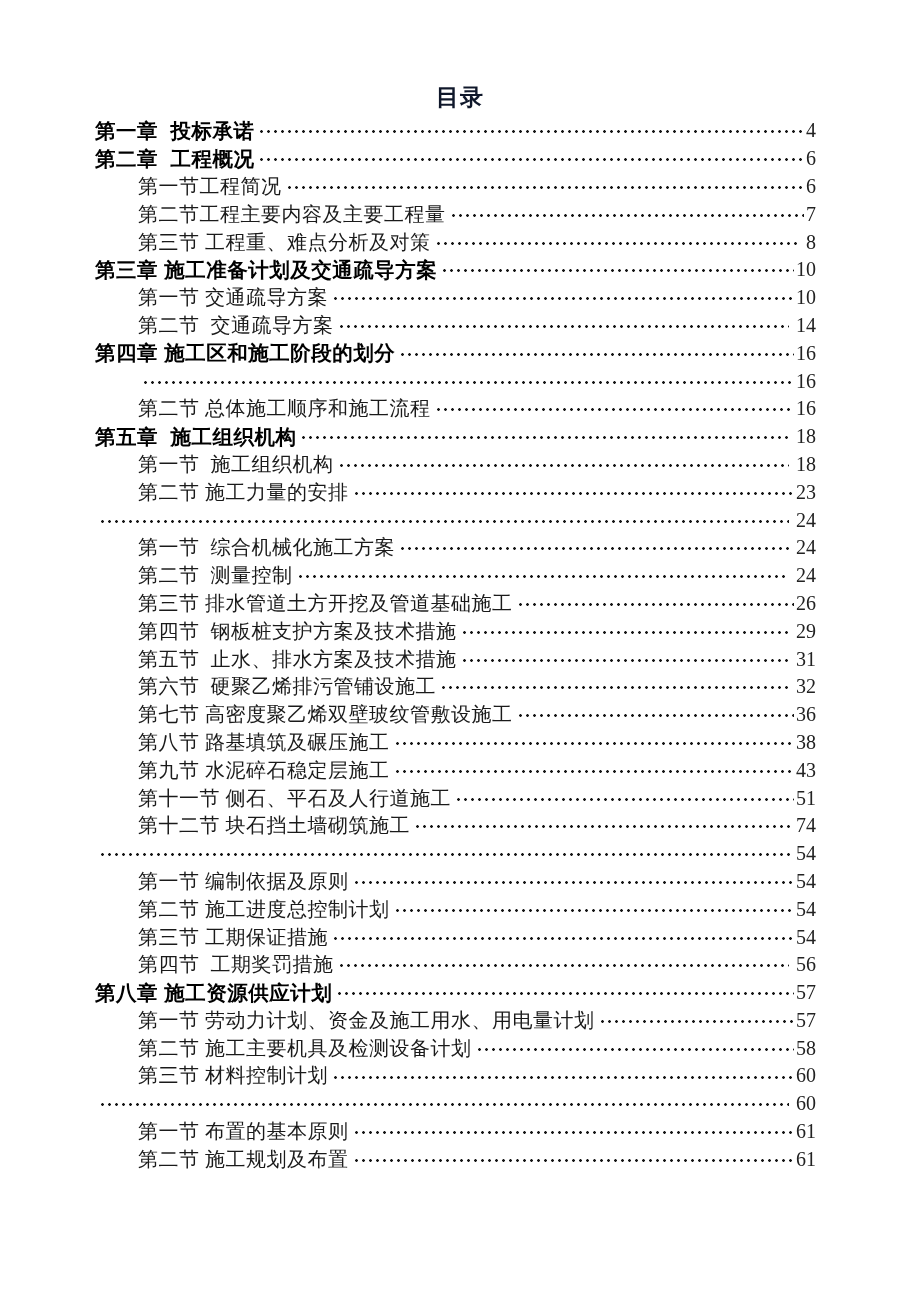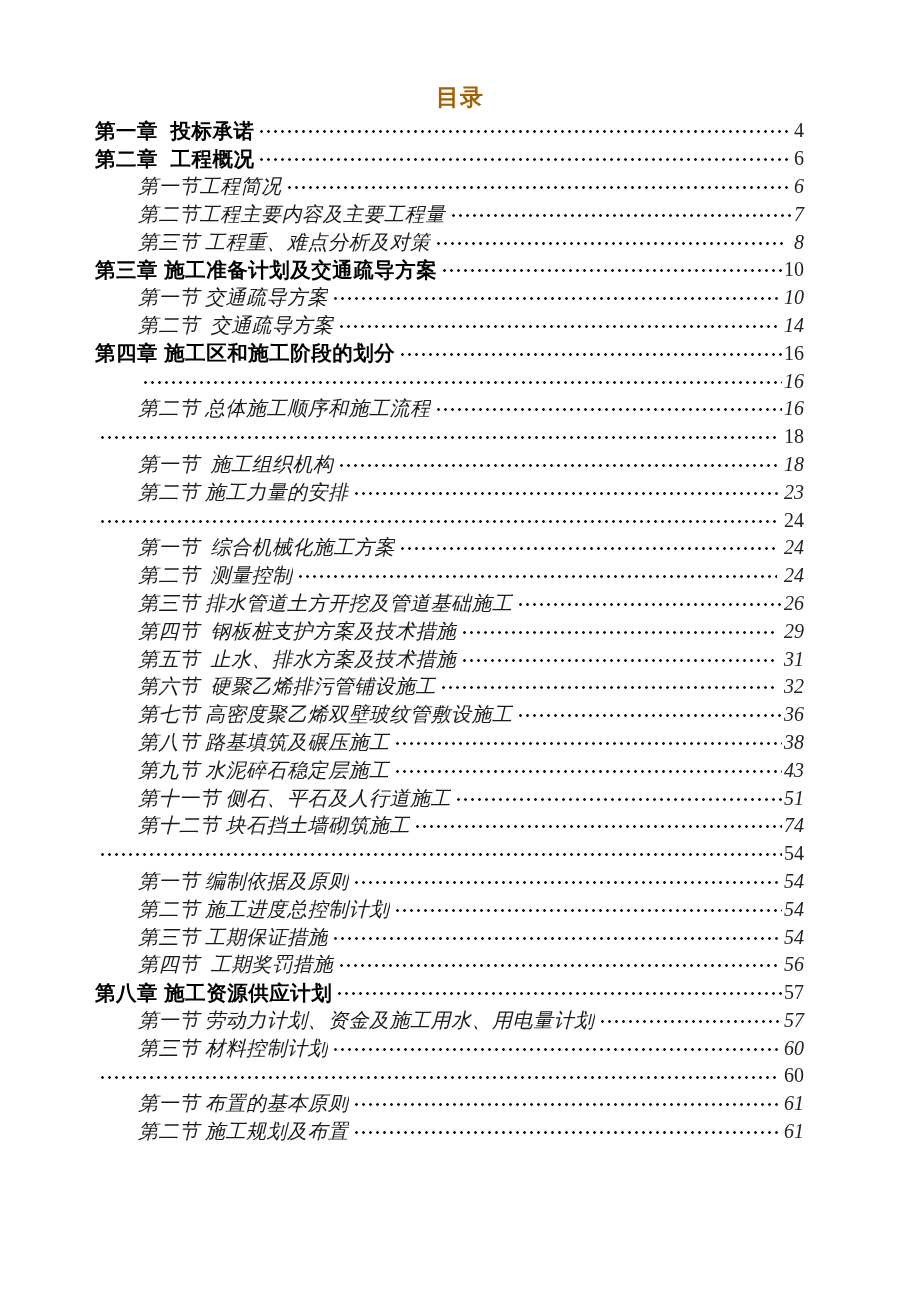--- a/index.html
+++ b/index.html
@@ -18,28 +18,28 @@
   }
   .doc-title {
     position: absolute;
     top: 82px;
     left: 0;
     right: 0;
     text-align: center;
     font-size: 23px;
     font-weight: 600;
     letter-spacing: 1px;
-    color: #a16207;
+    color: #0f172a;
     white-space: pre;
   }
   .toc {
     position: absolute;
     top: 117px;
     left: 95px;
-    right: 116px;
+    right: 104px;
   }
   .toc-row {
     display: flex;
     align-items: center;
     height: 27.8px;
     cursor: pointer;
   }
   .toc-row .label {
     white-space: pre;
     flex: 0 0 auto;
@@ -48,21 +48,20 @@
   }
   .toc-row.chapter .label {
     font-family: "Liberation Sans", "DejaVu Sans", sans-serif;
     font-weight: 700;
     font-size: 20.5px;
     color: #000000;
     letter-spacing: 0.5px;
   }
   .toc-row.section {
     padding-left: 43px;
-    font-style: italic;
   }
   .toc-row.section .label {
     font-family: "Liberation Serif", "DejaVu Serif", serif;
     font-weight: 400;
     font-size: 20px;
     color: #1a1a1a;
     letter-spacing: 0.5px;
   }
   .toc-row .dots {
     flex: 1 1 auto;
@@ -141,20 +140,21 @@
       <div class="toc-row section">
         <span class="dots"></span>
         <span class="pageno">16</span>
       </div>
       <div class="toc-row section">
         <span class="label">第二节 总体施工顺序和施工流程</span>
         <span class="dots"></span>
         <span class="pageno">16</span>
       </div>
       <div class="toc-row chapter">
+        <span class="label">第五章  施工组织机构</span>
         <span class="dots"></span>
         <span class="pageno"> 18</span>
       </div>
       <div class="toc-row section">
         <span class="label">第一节  施工组织机构</span>
         <span class="dots"></span>
         <span class="pageno"> 18</span>
       </div>
       <div class="toc-row section">
         <span class="label">第二节 施工力量的安排</span>
@@ -248,20 +248,25 @@
         <span class="label">第八章 施工资源供应计划</span>
         <span class="dots"></span>
         <span class="pageno">57</span>
       </div>
       <div class="toc-row section">
         <span class="label">第一节 劳动力计划、资金及施工用水、用电量计划</span>
         <span class="dots"></span>
         <span class="pageno">57</span>
       </div>
       <div class="toc-row section">
+        <span class="label">第二节 施工主要机具及检测设备计划</span>
+        <span class="dots"></span>
+        <span class="pageno">58</span>
+      </div>
+      <div class="toc-row section">
         <span class="label">第三节 材料控制计划</span>
         <span class="dots"></span>
         <span class="pageno">60</span>
       </div>
       <div class="toc-row chapter">
         <span class="dots"></span>
         <span class="pageno"> 60</span>
       </div>
       <div class="toc-row section">
         <span class="label">第一节 布置的基本原则</span>

